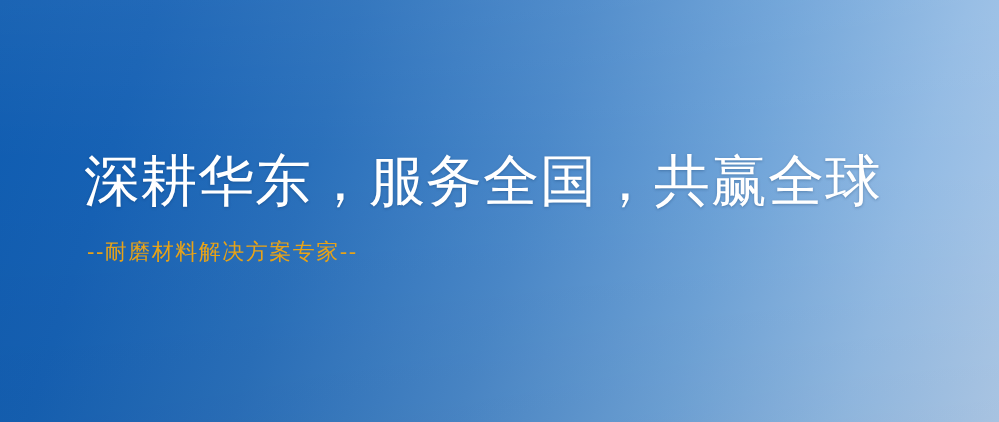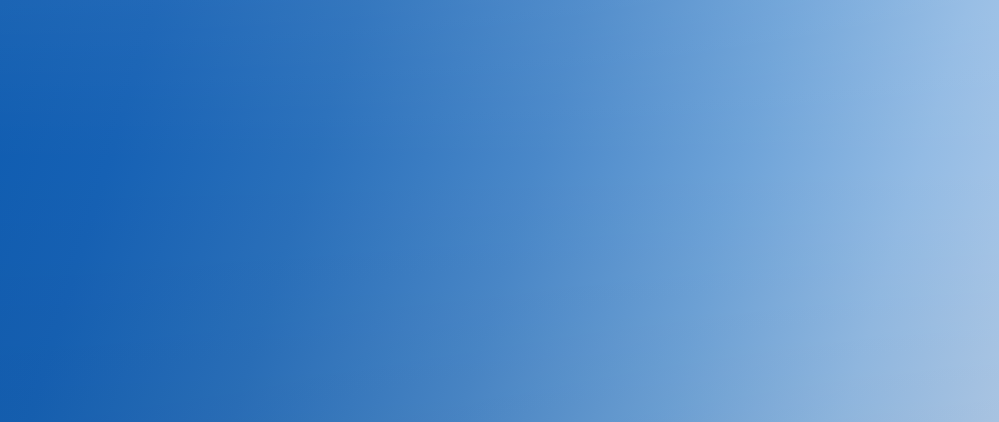--- a/index.html
+++ b/index.html
@@ -83,16 +83,18 @@
     height: 128px;
   }
   .logo-blue { fill: #1b50a5; }
 </style>
 </head>
 <body>
 
 <div id="banner">
 
   <div class="text-block">
+    <div class="headline">深耕华东，服务全国，共赢全球</div>
+    <div class="subtitle">--耐磨材料解决方案专家--</div>
   </div>
 
 
 </div>
 
 </body></html>

